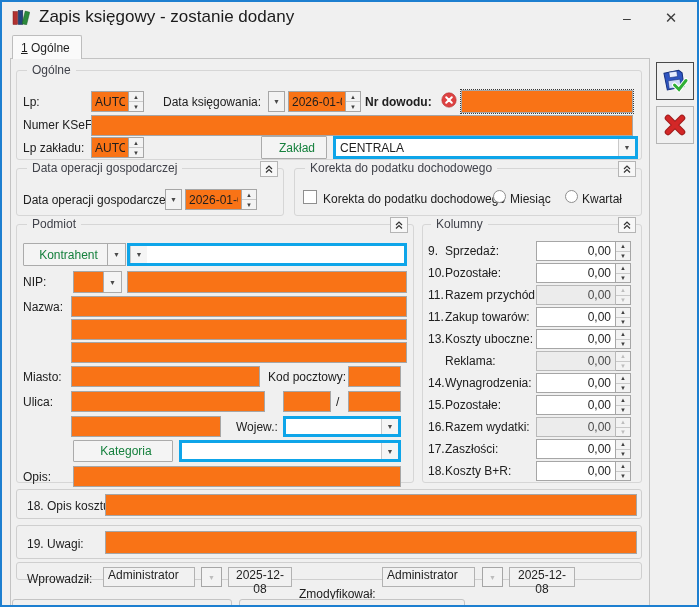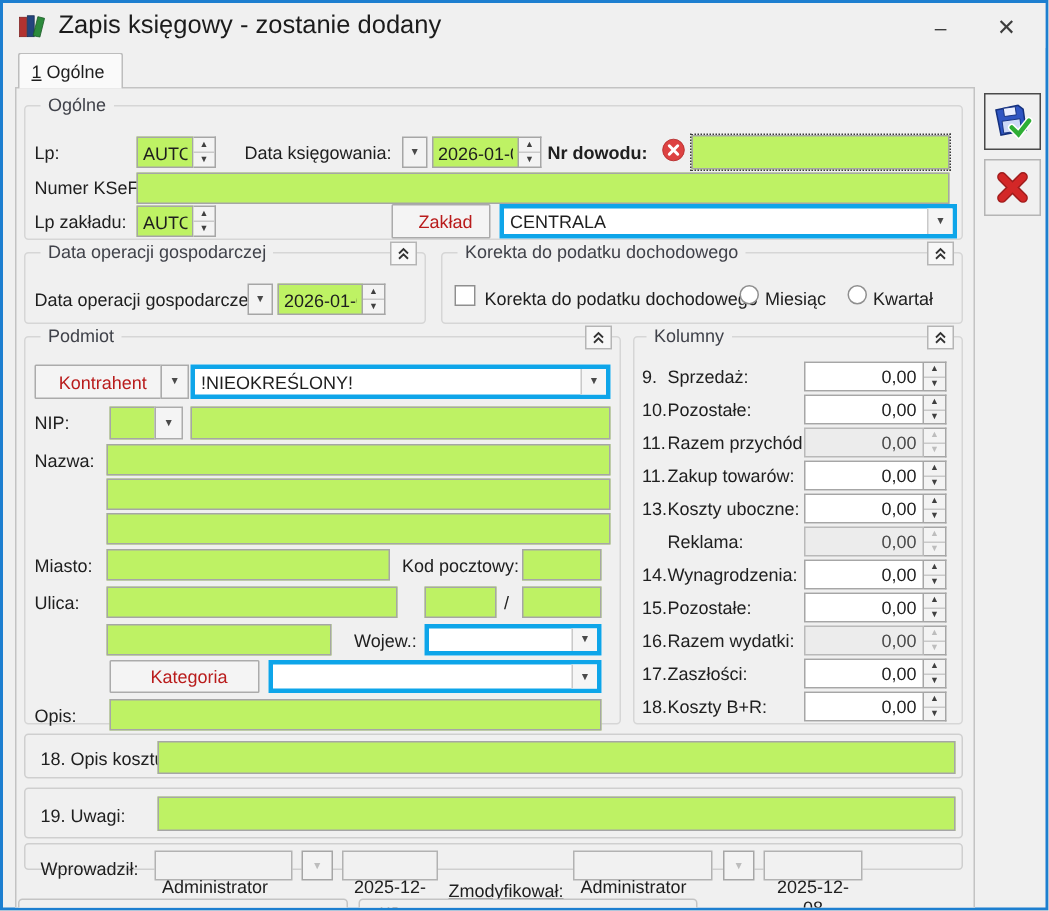--- a/index.html
+++ b/index.html
@@ -17,45 +17,45 @@
   .page{position:absolute;top:56px;left:8px;width:640px;height:552px;background:#f0f0f0;border:1px solid #c3c3c3;z-index:1;}
   .u{text-decoration:underline;}
   
   .fs{position:absolute;border:1px solid #d6d6d6;border-radius:3px;z-index:2;}
   .legend{position:absolute;top:-8px;left:10px;background:#f0f0f0;padding:0 5px;color:#40424a;white-space:nowrap;z-index:2;}
   .collapse-btn{position:absolute;top:-8px;right:5px;width:18px;height:16px;background:#f7f7f7;border:1px solid #b5b5b5;display:flex;align-items:center;justify-content:center;z-index:3;}
   .box{position:absolute;border:1px solid #cfcfcf;border-radius:3px;z-index:2;background:#f0f0f0;}
   
   .lbl{position:absolute;white-space:nowrap;color:#202020;line-height:14px;}
   .b{font-weight:bold;}
-  .inp{position:absolute;background:#bef264;border:1px solid #a6a6a6;font:inherit;padding:0 3px;color:#1e1e1e;}
+  .inp{position:absolute;background:#f97316;border:1px solid #a6a6a6;font:inherit;padding:0 3px;color:#1e1e1e;}
   .focus-dotted{outline:1px dotted #3a3a3a;outline-offset:0px;}
   .spin{position:absolute;width:15px;display:flex;flex-direction:column;border:1px solid #a6a6a6;border-left:none;background:#f3f3f3;}
   .spin-b{flex:1;display:flex;align-items:center;justify-content:center;font-size:6px;color:#404040;line-height:1;border-bottom:1px solid #c9c9c9;}
   .spin-b:last-child{border-bottom:none;}
   .spin.disabled .spin-b{color:#bdbdbd;}
   .ddbtn{position:absolute;background:#f3f3f3;border:1px solid #a6a6a6;display:flex;align-items:center;justify-content:center;}
   .dd-glyph{font-size:7px;color:#4a4a4a;line-height:1;}
   .ddbtn.disabled .dd-glyph{color:#bdbdbd;}
   .combo{position:absolute;background:#fff;border:3px solid #0ea5e9;display:flex;align-items:center;}
   .combo .ctext{flex:1;padding:0 4px;white-space:nowrap;overflow:hidden;}
   .combo .carrow{width:17px;align-self:stretch;background:#f5f5f5;border-left:1px solid #c9c9c9;display:flex;align-items:center;justify-content:center;}
-  .btn{position:absolute;background:#f4f4f4;border:1px solid #ababab;display:flex;align-items:center;justify-content:center;font:inherit;color:#b91c1c;border-radius:1px;padding-left:12px;}
+  .btn{position:absolute;background:#f4f4f4;border:1px solid #ababab;display:flex;align-items:center;justify-content:center;font:inherit;color:#15803d;border-radius:1px;padding-left:12px;}
   .split-arrow{position:absolute;background:#f4f4f4;border:1px solid #ababab;display:flex;align-items:center;justify-content:center;}
   .checkbox{position:absolute;width:14px;height:14px;background:#fff;border:1px solid #8f8f8f;}
   .radio{position:absolute;width:13px;height:13px;background:#fff;border:1px solid #8f8f8f;border-radius:50%;}
   
   .krow{position:absolute;left:0;width:100%;height:20px;}
   .knum{position:absolute;left:5px;top:3px;color:#202020;}
   .klabel{position:absolute;left:22px;top:3px;color:#202020;}
   .kfield{position:absolute;left:113px;top:0;width:80px;height:20px;background:#fff;border:1px solid #a6a6a6;text-align:right;padding:2px 4px 0 0;}
   .krow .spin{left:193px;top:0;height:20px;}
   .krow.disabled .kfield{background:#ececec;border-color:#b9b9b9;color:#4a4a4a;}
   
-  .ro-field{position:absolute;background:#f1f1f1;border:1px solid #b2b2b2;padding:16px 4px 0 4px;color:#1e1e1e;}
+  .ro-field{position:absolute;background:#f1f1f1;border:1px solid #b2b2b2;padding:0 4px 0 4px;color:#1e1e1e;}
   .ro-center{text-align:center;}
   
   .toolbtn{position:absolute;left:654px;width:38px;height:38px;background:#f0f0f0;display:flex;align-items:center;justify-content:center;z-index:4;}
   .toolbtn.save{top:60px;border:1px solid #4a4a4a;}
   .toolbtn.cancel{top:104px;border:1px solid #b5b5b5;}
   .partial{position:absolute;height:14px;border:1px solid #c4c4c4;border-radius:3px;z-index:2;background:#f0f0f0;}
 </style>
 </head>
 <body>
 
@@ -163,21 +163,20 @@
       <svg width="10" height="10" viewBox="0 0 10 10">
           <path d="M2 5 L5 2 L8 5 M2 8.5 L5 5.5 L8 8.5" fill="none" stroke="#333" stroke-width="1.2"></path>
         </svg>
     </div>
 
     <button class="btn" style="left:6px;top:18px;width:85px;height:23px;">Kontrahent</button>
     <div class="split-arrow" style="left:90px;top:18px;width:19px;height:23px;">
         <span class="dd-glyph">▼</span>
       </div>
     <div class="combo" style="left:110px;top:18px;width:280px;height:23px;">
-      <span class="ctext">!NIEOKREŚLONY!</span>
       <span class="carrow">
           <span class="dd-glyph">▼</span>
         </span>
     </div>
 
     <span class="lbl" style="left:6px;top:50px;">NIP:</span>
     <input class="inp" style="left: 56px; top: 46px; width: 31px; height: 22px;" value="">
     <div class="split-arrow" style="left:86px;top:46px;width:19px;height:22px;">
         <span class="dd-glyph">▼</span>
       </div>

